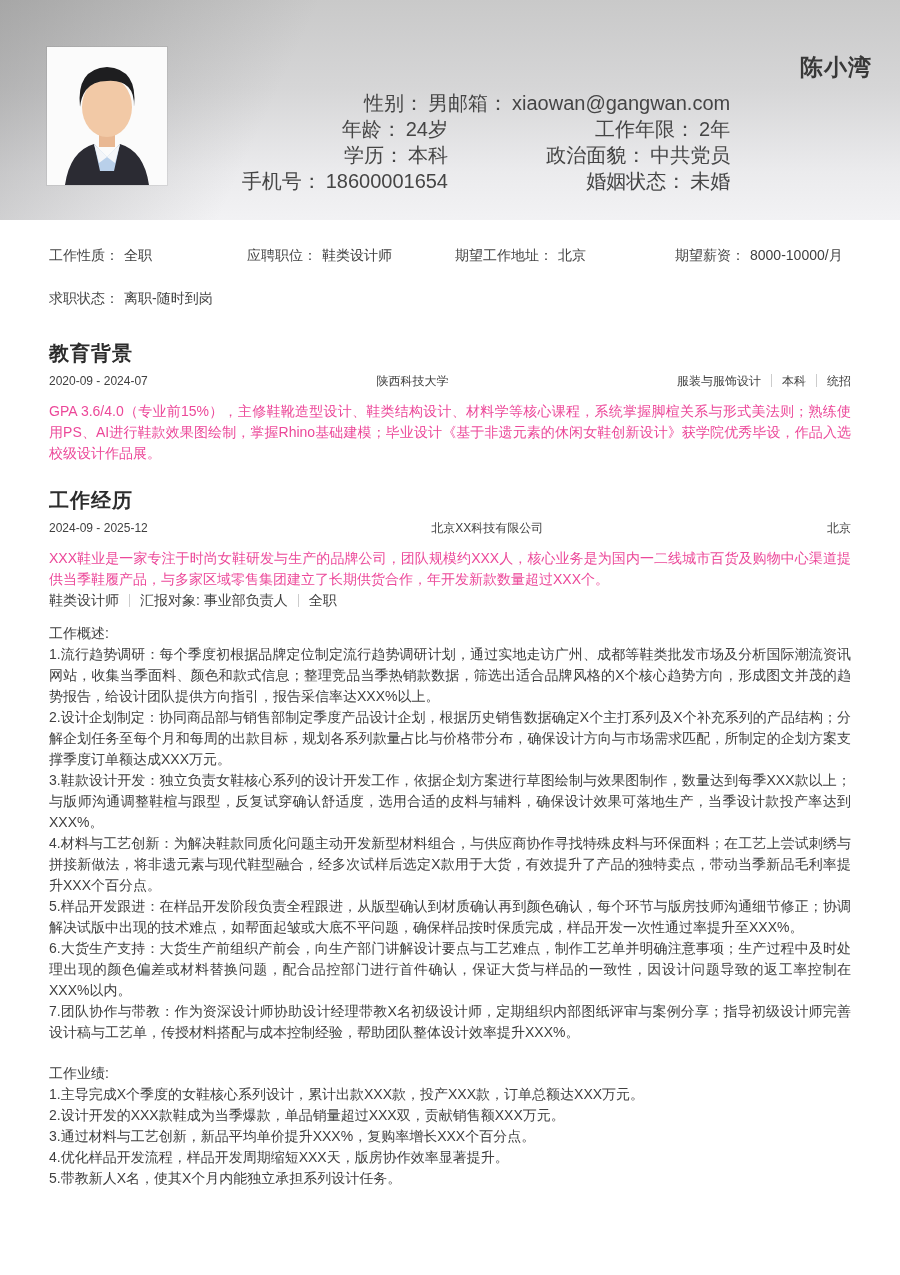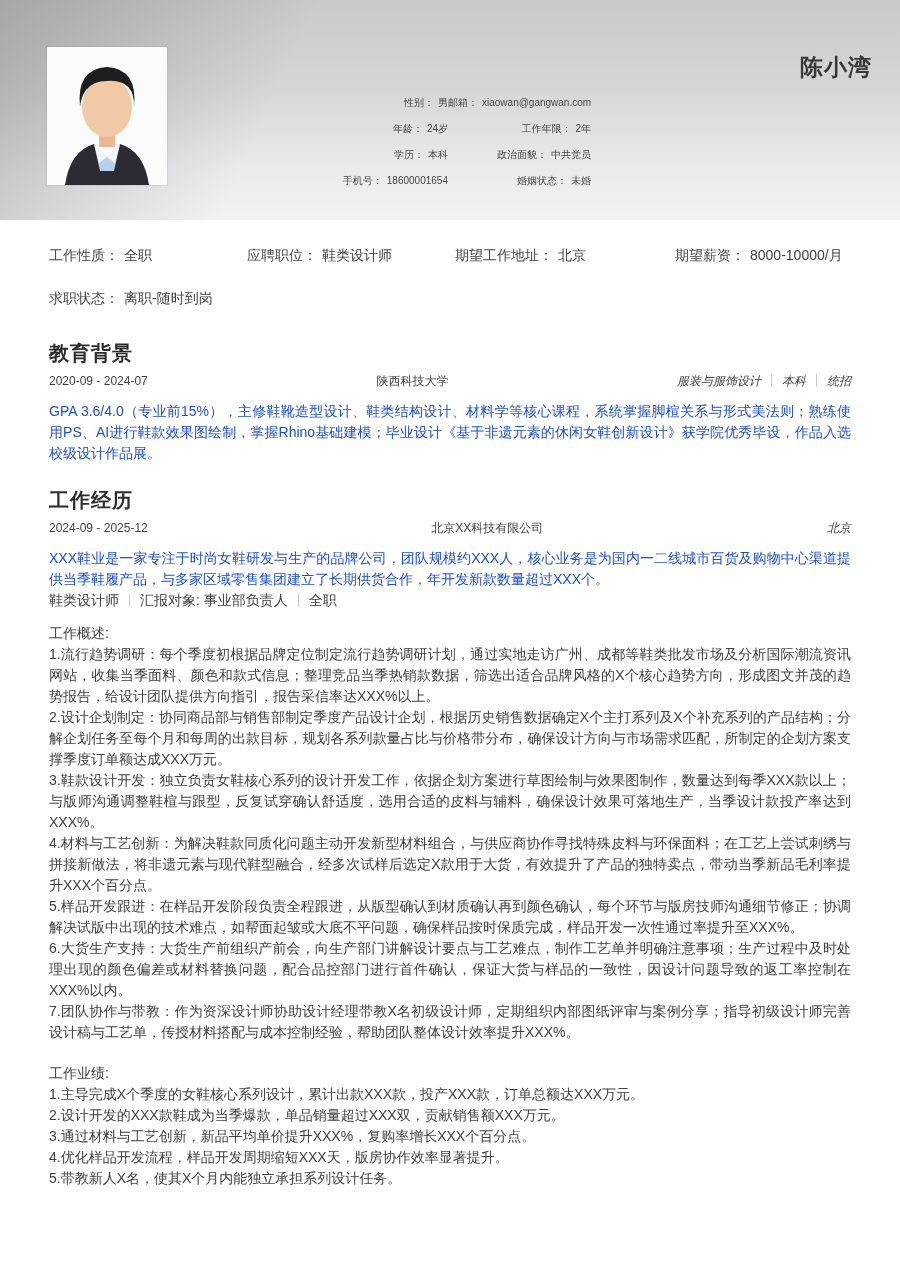--- a/index.html
+++ b/index.html
@@ -32,21 +32,21 @@
   .photo svg{display:block;width:100%;height:100%;}
   .header-right{position:absolute;left:213px;top:54px;right:28px;text-align:right;}
   .name{
     font-size:23px;font-weight:bold;color:#383838;
     line-height:26px;margin:0 0 16px 0;letter-spacing:1px;
   }
   .info-cols{display:flex;}
   .info-col{display:flex;flex-direction:column;}
   .info-col.c1{width:235px;}
   .info-row{
-    font-size:10px;color:#454545;line-height:14px;
+    font-size:20px;color:#454545;line-height:14px;
     margin-bottom:12px;white-space:nowrap;
   }
   .info-row .lab{color:#454545;}
   .info-row .val{margin-left:4px;}
   
   .content{padding:0 49px;}
   h2.sec-title{
     font-size:20px;font-weight:bold;color:#2c2c2c;
     margin:0;line-height:24px;letter-spacing:1px;
   }
@@ -60,28 +60,28 @@
   .intent-item.w1{width:198px;}
   .intent-item.w2{width:208px;}
   .intent-item.w3{width:220px;}
   .intent-row.second{margin-top:22px;}
   .meta-row{
     display:flex;align-items:center;
     margin-top:6px;font-size:12px;line-height:21px;color:#404040;
   }
   .meta-left{flex:0 0 auto;}
   .meta-center{flex:1 1 auto;text-align:center;}
-  .meta-right{flex:0 0 auto;text-align:right;white-space:nowrap;font-style:italic;}
+  .meta-right{flex:0 0 auto;text-align:right;white-space:nowrap;}
   .sep{
     display:inline-block;width:0;height:13px;
     border-left:1px solid #ccc;
     margin:0 10px;vertical-align:-2px;
   }
   .body-text{
-    font-size:14px;line-height:21px;color:#1d4ed8;
+    font-size:14px;line-height:21px;color:#ec4899;
     margin:9px 0 0 0;text-align:justify;
   }
   .position-line{
     margin-top:0;font-size:14px;line-height:21px;color:#404040;white-space:nowrap;
   }
   .para-block{margin-top:12px;font-size:14px;line-height:21px;color:#404040;}
   .para-block .pline{text-align:justify;}
   .ach-block{margin-top:20px;}
 </style>
 </head>

